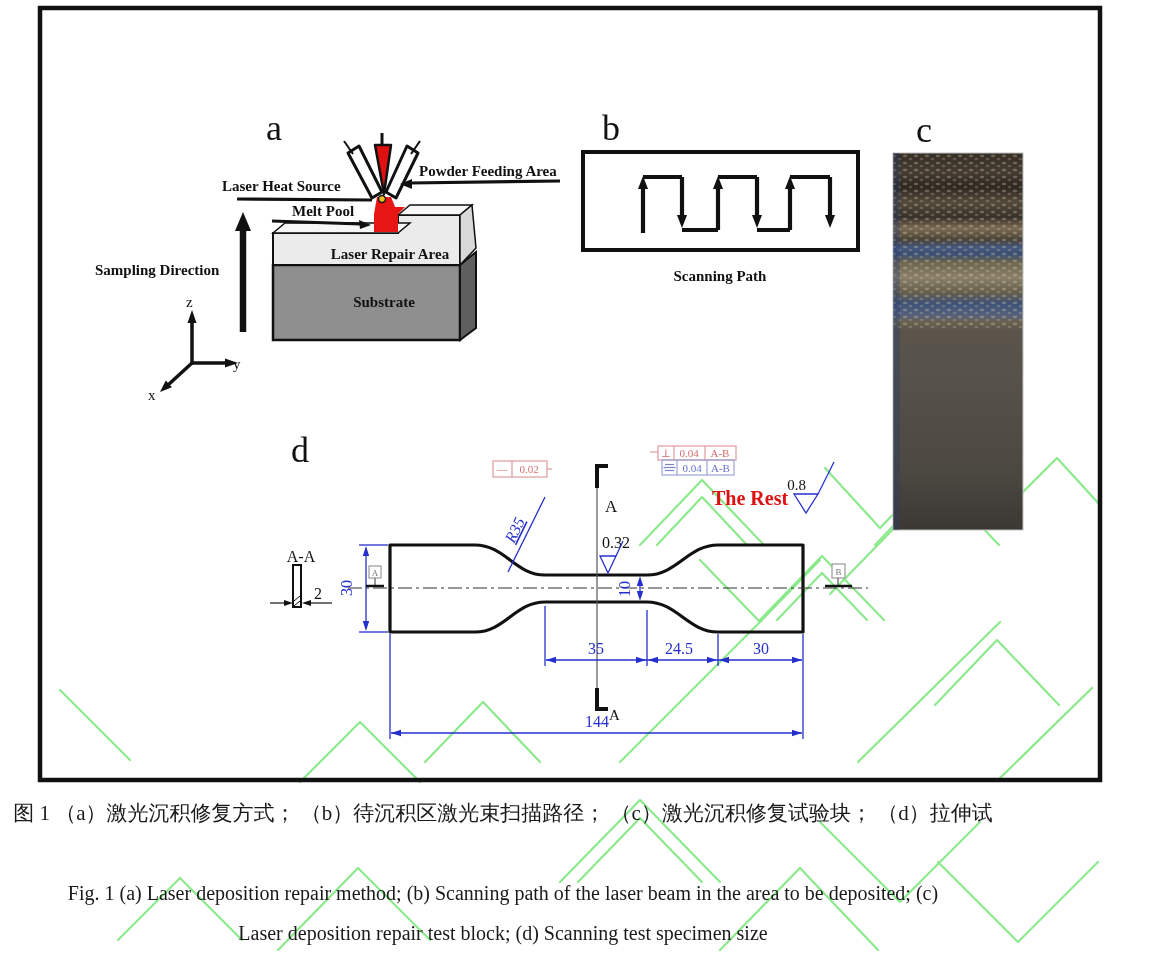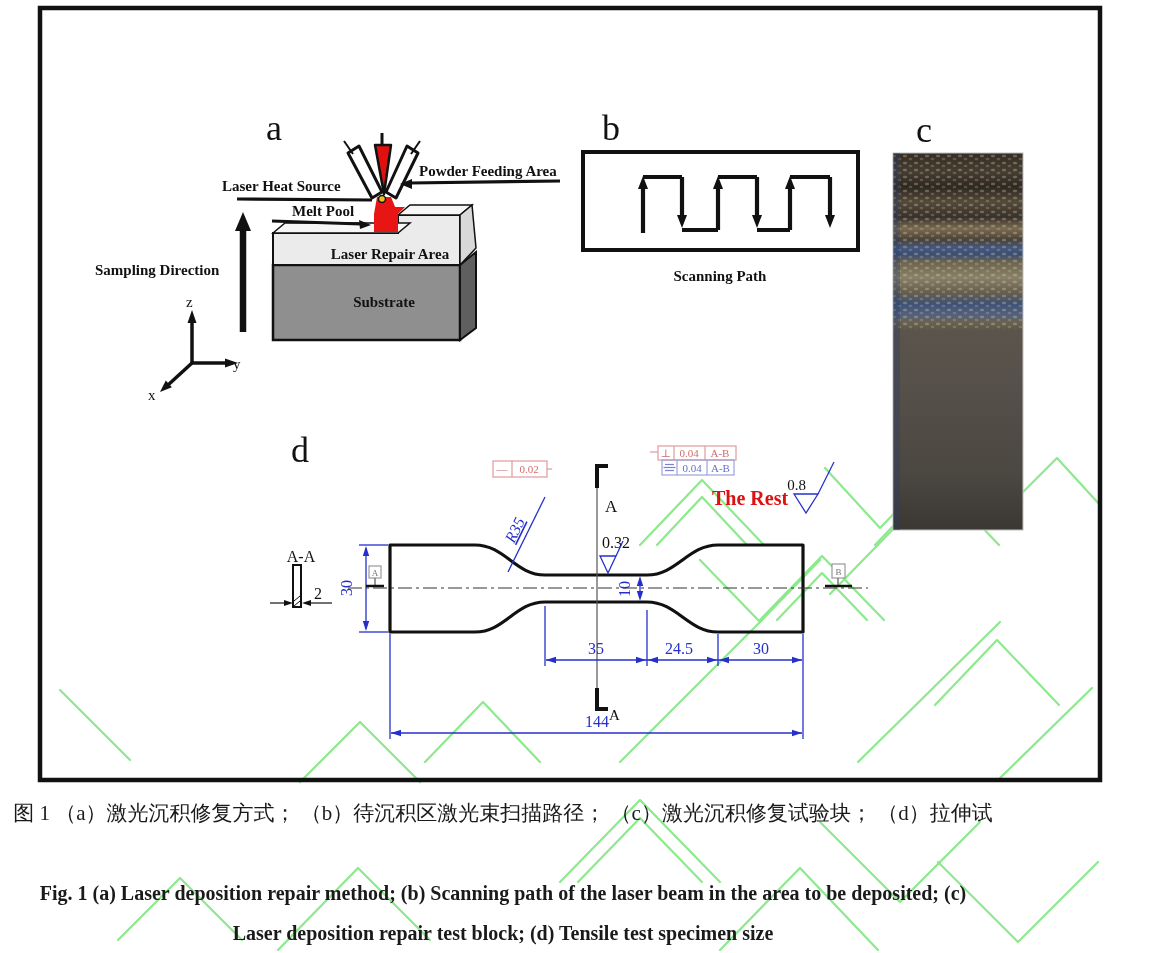--- a/index.html
+++ b/index.html
@@ -12,21 +12,21 @@
   .dim-t{fill:#2530cc;font-size:16px;}
   .dim-l{stroke:#2530cc;stroke-width:1.3;fill:none;}
   .dim-f{fill:#2530cc;stroke:none;}
   .blk-l{stroke:#111;fill:none;}
   .tol-pink{stroke:#e09a9a;fill:none;stroke-width:1.2;}
   .tol-pink-t{fill:#d06d6d;font-size:11px;}
   .tol-blue{stroke:#9aa2de;fill:none;stroke-width:1.2;}
   .tol-blue-t{fill:#6670cc;font-size:11px;}
   .cap{position:absolute;left:0;width:1006px;text-align:center;color:#1a1a1a;z-index:3;}
   .cap-zh{font-size:21px;}
-  .cap-en{font-size:20px;font-weight:bold;}
+  .cap-en{font-size:20px;font-weight:normal;}
 </style>
 </head>
 <body>
 
 <div class="page">
 
   <svg width="1154" height="953" style="z-index:0">
     <g fill="none" stroke-width="2.2" stroke-linecap="round" stroke-linejoin="round" stroke="#8ce98c">
       <path d="M640,545 L702,480 L764,545"></path>
       <path d="M657,545 L702,497 L747,545"></path>
@@ -312,15 +312,15 @@
         <line class="dim-l" x1="391" y1="733" x2="802" y2="733"></line>
         <polygon class="dim-f" points="391,733 401,729.8 401,736.2"></polygon>
         <polygon class="dim-f" points="802,733 792,729.8 792,736.2"></polygon>
         <text class="dim-t" x="597" y="727" text-anchor="middle">144</text>
       </g>
     </g>
   </svg>
 
   <div class="cap cap-zh" style="top:799px">图 1 （a）激光沉积修复方式； （b）待沉积区激光束扫描路径； （c）激光沉积修复试验块； （d）拉伸试</div>
   <div class="cap cap-en" style="top:882px">Fig. 1 (a) Laser deposition repair method; (b) Scanning path of the laser beam in the area to be deposited; (c)</div>
-  <div class="cap cap-en" style="top:922px">Laser deposition repair test block; (d) Tensile test specimen size</div>
+  <div class="cap cap-en" style="top:922px">Laser deposition repair test block; (d) Scanning test specimen size</div>
 
 </div>
 
 </body></html>

